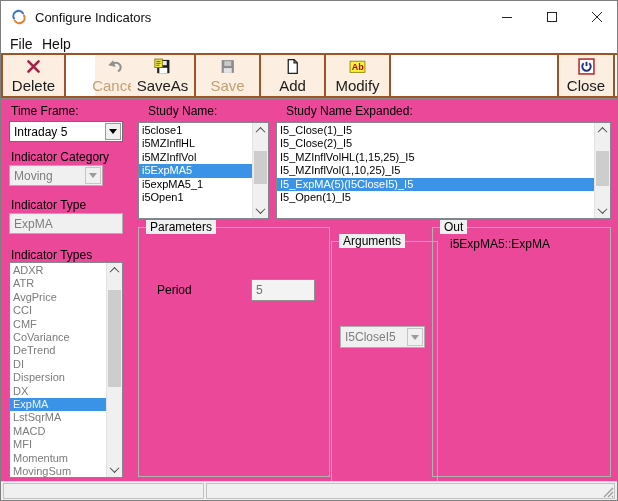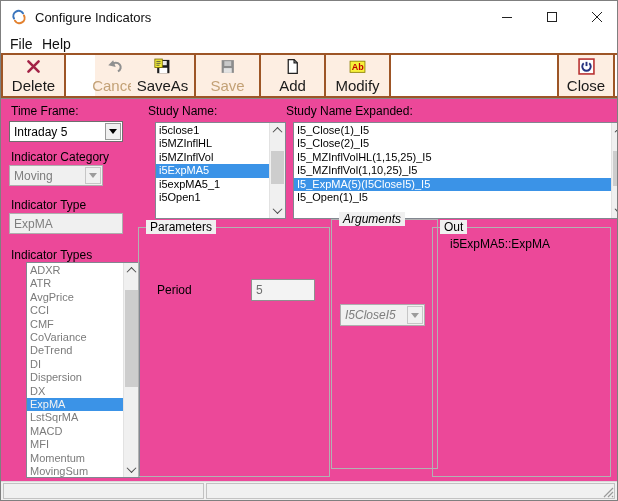--- a/index.html
+++ b/index.html
@@ -32,21 +32,21 @@
   .combo .val{position:absolute;left:4px;top:3px;white-space:nowrap;}
   .combo .dd{position:absolute;right:1px;top:1px;bottom:1px;width:16px;background:#f0f0f0;
              border:1px solid #9a9a9a;box-sizing:border-box;display:flex;align-items:center;justify-content:center;}
   .tri{width:0;height:0;border-left:4px solid transparent;border-right:4px solid transparent;border-top:5px solid #000;}
   .combo.dis{background:#f0f0f0;border-color:#aeaeae;color:#7e7e7e;}
   .combo.dis .dd{background:#f0f0f0;border-color:#c6c6c6;}
   .combo.dis .tri{border-top-color:#9b9b9b;}
   .tbox{position:absolute;height:21px;box-sizing:border-box;background:#f0f0f0;border:1px solid #aeaeae;
         font-size:12px;color:#7e7e7e;padding:3px 0 0 4px;}
   
-  .lb{position:absolute;background:#fff;border:1px solid #828790;box-sizing:border-box;overflow:hidden;margin-left:17px;}
+  .lb{position:absolute;background:#fff;border:1px solid #828790;box-sizing:border-box;overflow:hidden;}
   .lb .items{position:absolute;left:0;top:1px;right:15px;bottom:0;overflow:hidden;}
   .li{font-size:11px;line-height:13.4px;padding-left:3px;white-space:nowrap;color:#000;}
   .li.sel{background:#3b93e7;color:#ffffff;}
   .lb.graytext .li{color:#7b7b7b;}
   .lb.graytext .li.sel{color:#f2f2f2;}
   
   .sb{position:absolute;right:0;top:0;bottom:0;width:15px;background:#f0f0f0;border-left:1px solid #e2e2e2;}
   .sba{position:absolute;left:0;width:15px;height:15px;display:flex;align-items:center;justify-content:center;}
   .sba.top{top:0;} .sba.bot{bottom:0;}
   .chev{display:block;width:6px;height:6px;border-left:1.6px solid #4a4a4a;border-top:1.6px solid #4a4a4a;}
@@ -246,21 +246,21 @@
         </span>
     </div>
   </div>
 
   <div class="grp" style="left:137px;top:226px;width:192px;height:250px;">
     <span class="cap">Parameters</span>
     <span class="plabel">Period</span>
     <div class="pinput">5</div>
   </div>
 
-  <div class="grp" style="left:330px;top:218px;width:107px;height:250px;font-style:italic;">
+  <div class="grp" style="left:330px;top:240px;width:107px;height:250px;">
     <span class="cap">Arguments</span>
     <div class="combo dis argcombo" style="position:absolute;">
       <span class="val">I5CloseI5</span>
       <span class="dd">
           <span class="tri"></span>
         </span>
     </div>
   </div>
 
   <div class="grp" style="left:431px;top:226px;width:179px;height:250px;">

